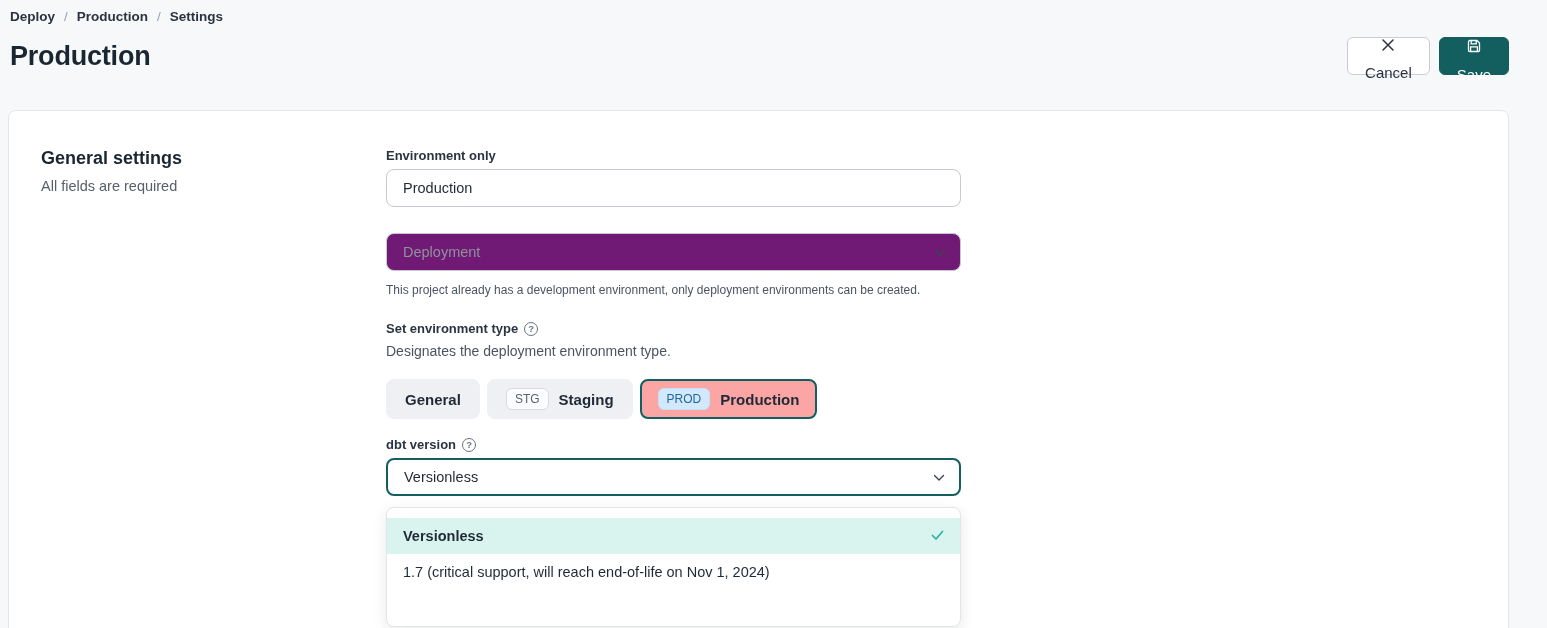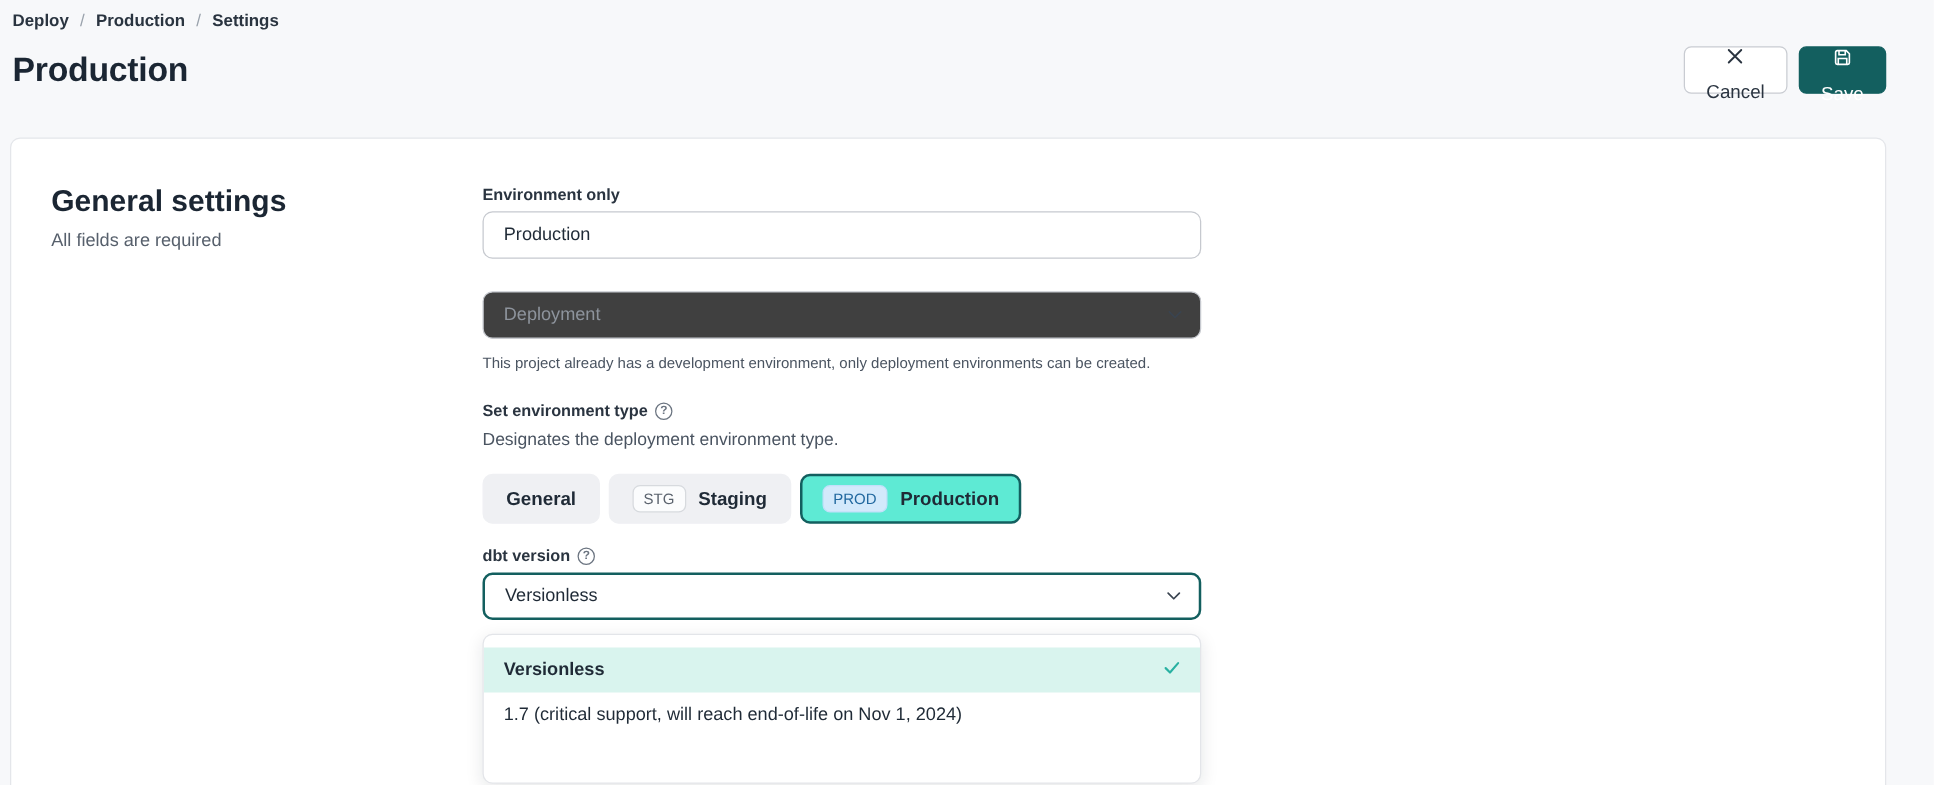--- a/index.html
+++ b/index.html
@@ -31,55 +31,55 @@
   .card {
     margin: 35px 38px 0 8px;
     height: 560px;
     background: #ffffff;
     border: 1px solid #e4e6ea;
     border-radius: 8px;
     display: flex;
     padding: 37px 32px;
   }
   .card-left { width: 345px; flex: none; }
-  .section-heading { font-size: 24px; font-weight: 700; color: #1b2633; }
+  .section-heading { font-size: 18px; font-weight: 700; color: #1b2633; }
   .section-subheading { margin-top: 9px; font-size: 14.5px; color: #57606c; }
 
   .form-col { width: 575px; flex: none; position: relative; }
   .field-label { font-size: 13px; font-weight: 700; color: #2a3440; display: flex; align-items: center; gap: 6px; }
   .help-icon {
     width: 14px; height: 14px; border: 1.2px solid #6b7480; border-radius: 50%;
     color: #6b7480; font-size: 9.5px; font-weight: 700; display: inline-flex;
     align-items: center; justify-content: center; cursor: pointer;
   }
   .text-input {
     margin-top: 6px; width: 100%; height: 38px; border: 1px solid #c6c9cf;
     border-radius: 8px; padding: 0 16px; font-size: 14.5px; color: #1f2a36;
     font-family: inherit; background: #ffffff; outline: none;
   }
   .select {
     margin-top: 6px; width: 100%; height: 38px; border: 1px solid #c6c9cf;
     border-radius: 8px; padding: 0 14px 0 16px; font-size: 14.5px;
     display: flex; align-items: center; justify-content: space-between;
     background: #ffffff; cursor: pointer;
   }
-  .select.disabled { background: #404040; color: #8d939c; }
+  .select.disabled { background: #701a75; color: #8d939c; }
   .select.focused { border: 2px solid #135f5f; color: #1f2a36; }
   .helper-text { margin-top: 11px; font-size: 12px; line-height: 1.42; color: #4a5461; max-width: 560px; }
   .spacer-20 { height: 20px; } .spacer-22 { height: 22px; } .spacer-18 { height: 18px; }
   .field-desc { margin-top: 7px; font-size: 14px; color: #4a5461; }
 
   .seg-row { margin-top: 20px; display: flex; gap: 7px; }
   .seg-btn {
     height: 40px; display: inline-flex; align-items: center; gap: 10px;
     padding: 0 18px; border-radius: 8px; background: #eff0f3;
     border: 1px solid #eff0f3; font-size: 15px; font-weight: 700; color: #1f2a36;
     cursor: pointer; font-family: inherit;
   }
-  .seg-btn.selected { background: #5eead4; border: 2px solid #135f5f; padding: 16px 16px; justify-content: center; }
+  .seg-btn.selected { background: #fca5a5; border: 2px solid #135f5f; padding: 16px 16px; justify-content: center; }
   .badge {
     font-size: 12px; font-weight: 400; padding: 3px 8px; border-radius: 6px;
   }
   .badge-stg { background: #fbfcfd; border: 1px solid #d7dade; color: #5b636e; }
   .badge-prod { background: #d3e9fb; border: 1px solid #c2e0fa; color: #21689f; }
 
   
   .dropdown-menu {
     margin-top: 11px; background: #ffffff; border: 1px solid #e3e5e9;
     border-radius: 8px; box-shadow: 0 4px 14px rgba(20,30,40,0.10);

